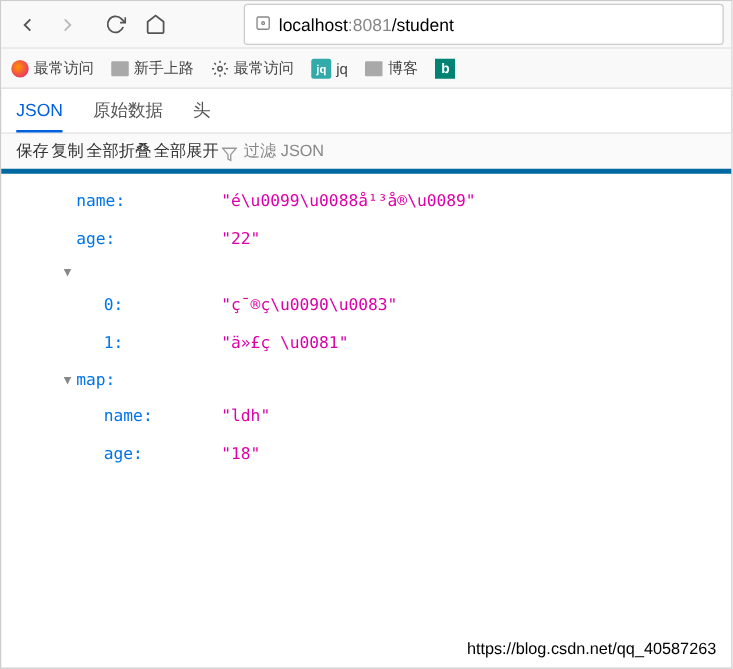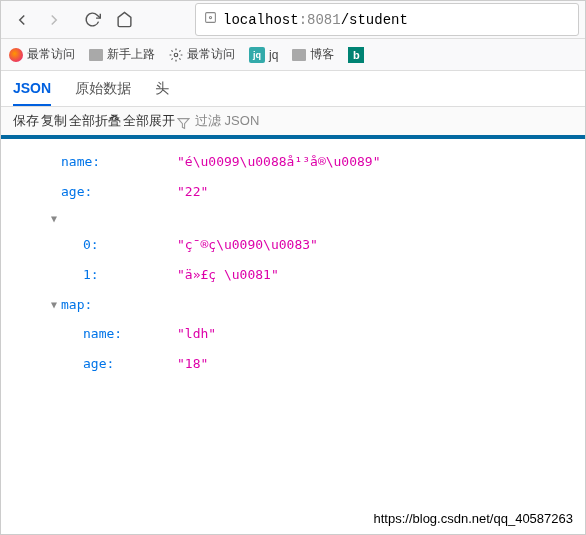--- a/index.html
+++ b/index.html
@@ -1,37 +1,37 @@
 <!DOCTYPE html>
 <html><head>
   <meta charset="utf-8">
   <style>
     * { margin: 0; padding: 0; box-sizing: border-box; }
     body { font-family: -apple-system, "Segoe UI", Arial, sans-serif; font-size: 13px; background: #fff; width: 586px; }
     
     .nav-bar { display: flex; align-items: center; height: 38px; padding: 0 6px; background: #f9f9fa; border-bottom: 1px solid #ddd; gap: 2px; }
     .nav-btn { width: 30px; height: 30px; display: flex; align-items: center; justify-content: center; border-radius: 4px; color: #555; }
     .nav-btn.disabled { color: #bbb; }
-    .url-bar { flex: 1; display: flex; align-items: center; height: 33px; border: 1px solid #ccc; border-radius: 3px; background: #fff; margin-left: 54px; padding: 0 8px; gap: 6px; font-family: Liberation Mono, monospace; }
+    .url-bar { flex: 1; display: flex; align-items: center; height: 33px; border: 1px solid #ccc; border-radius: 3px; background: #fff; margin-left: 54px; padding: 0 8px; gap: 6px; }
     .url-text { font-size: 14px; }
     .url-host { color: #000; }
     .url-port { color: #888; }
     .url-path { color: #000; }
     
     .bookmark-bar { display: flex; align-items: center; height: 32px; padding: 0 8px; background: #f9f9fa; border-bottom: 1px solid #ddd; gap: 14px; font-size: 12px; color: #444; }
     .bm-item { display: flex; align-items: center; gap: 4px; white-space: nowrap; }
     .folder-icon { width: 14px; height: 12px; background: #a9a9a9; border-radius: 1px; display: inline-block; }
     .ff-icon { width: 14px; height: 14px; background: radial-gradient(circle at 40% 40%, #ff9500, #e31587); border-radius: 50%; }
     .gear-icon svg { display: block; }
     .jq-icon { width: 16px; height: 16px; background: #3aa; color: #fff; display: flex; align-items: center; justify-content: center; font-size: 9px; font-weight: bold; border-radius: 2px; }
     .bing-icon { width: 16px; height: 16px; background: #008373; color: #fff; display: flex; align-items: center; justify-content: center; font-size: 11px; font-weight: bold; }
     
     .tab-bar { display: flex; align-items: center; height: 36px; padding: 0 12px; gap: 24px; border-bottom: 1px solid #ddd; font-size: 14px; }
     .tab { color: #555; padding: 8px 0; cursor: pointer; }
-    .tab.active { color: #0060df; border-bottom: 2px solid #0060df; font-weight: 700; }
+    .tab.active { color: #0060df; border-bottom: 2px solid #0060df; font-weight: 400; }
     
     .toolbar { display: flex; align-items: center; height: 32px; padding: 0 12px; gap: 2px; border-bottom: 4px solid #0369a1; background: #fafafa; font-size: 13px; color: #333; }
     .tool-btn { cursor: pointer; }
     .filter-area { display: flex; align-items: flex-end; gap: 5px; color: #888; }
     .filter-icon svg { display: block; }
     
     .json-viewer { padding: 8px 0; font-family: Consolas, monospace; font-size: 13px; line-height: 2.3; }
     .json-row { display: flex; margin-left: 32px; }
     .json-key { color: #0074e8; min-width: 116px; }
     .json-val { color: #dd00a9; }

